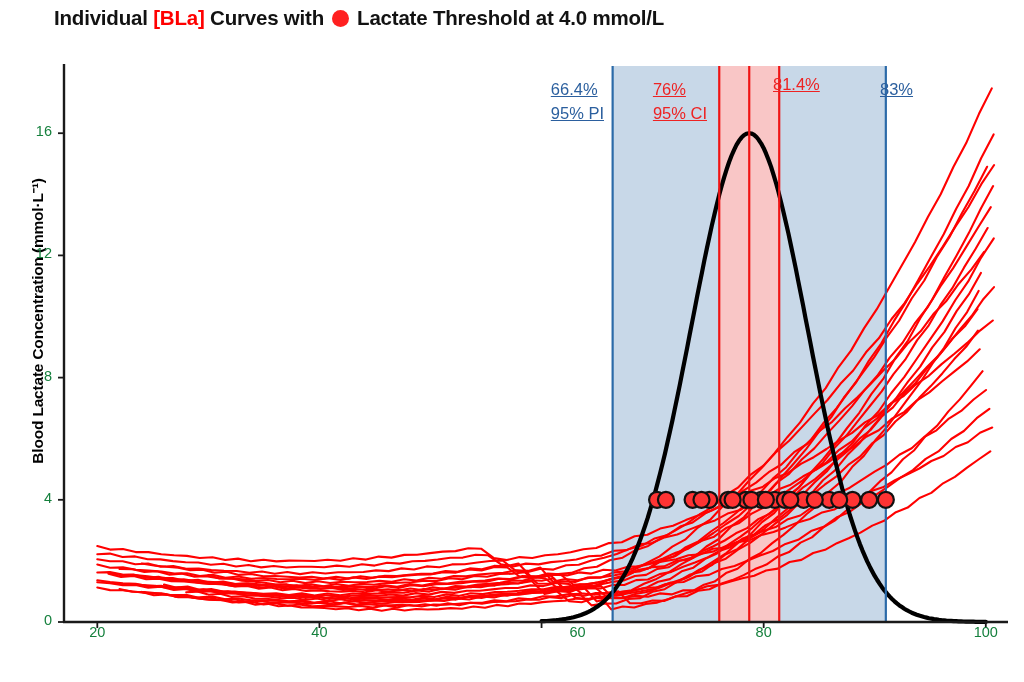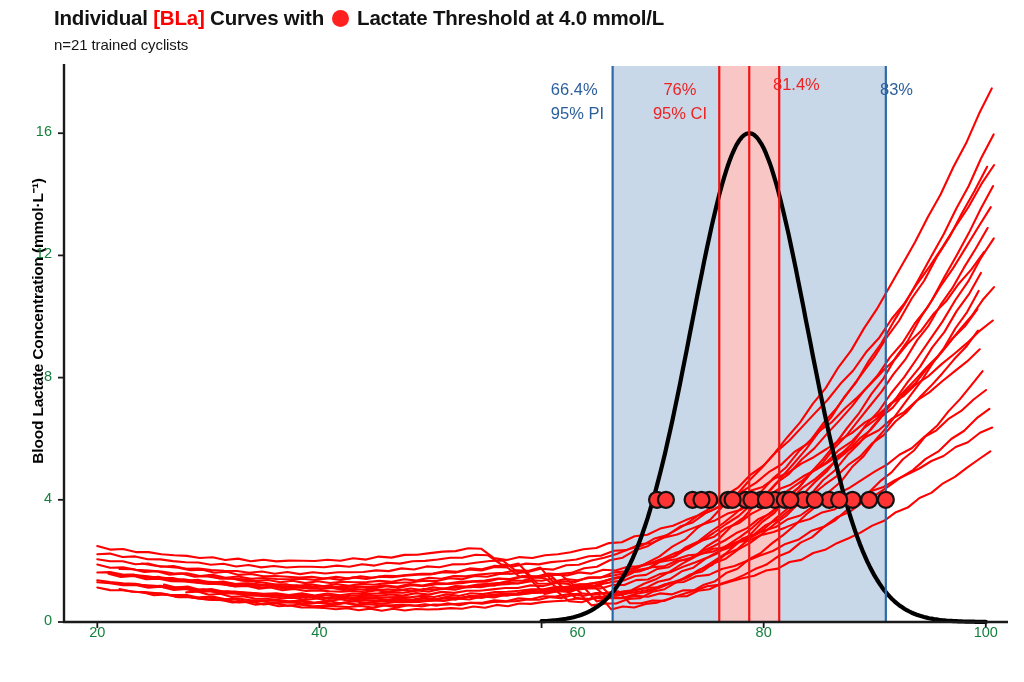--- a/index.html
+++ b/index.html
@@ -39,33 +39,32 @@
   .xlab{
     position:absolute;left:64px;top:648px;width:906px;text-align:center;
     font-size:15.5px;font-weight:700;color:#000;letter-spacing:-0.2px;
   }
 
   
   .tick{position:absolute;font-size:14.5px;color:#15803d;white-space:nowrap;}
   .xtick{transform:translateX(-50%);top:624px;}
 
   
-  .ann{position:absolute;font-size:16.5px;white-space:nowrap;line-height:1.45;}
+  .ann{position:absolute;font-size:16.5px;white-space:nowrap;line-height:1.45;text-decoration:underline;}
   .ann.blue{color:#2b5f9e;}
-  .ann.red{color:#ee2222;text-align:center;}
+  .ann.red{color:#ee2222;}
   .ann.right-align{transform:translateX(-100%);}
 </style>
 </head>
 <body>
 
 <div id="figure">
 
   <div class="title-block">
     <div class="chart-title"><span>Individual </span><span class="bla">[BLa]</span><span> Curves with </span><span class="title-dot"></span><span> Lactate Threshold at </span><span class="strong">4.0 mmol/L</span></div>
-    <div class="chart-subtitle">n=21 trained cyclists</div>
   </div>
 
   <div class="ylab">Blood Lactate Concentration (mmol·L⁻¹)</div>
 
   <svg id="plot" width="1024" height="682" viewBox="0 0 1024 682" style="position:absolute;left:0;top:0;">
     <g id="bands-layer">
         <rect x="612.6305882352942" y="66" width="273.20470588235287" height="556" fill="#c8d8e8"></rect>
         <rect x="719.2470588235294" y="66" width="59.97176470588238" height="556" fill="#f9c6c6"></rect>
       </g>
     <g id="curves-layer">

